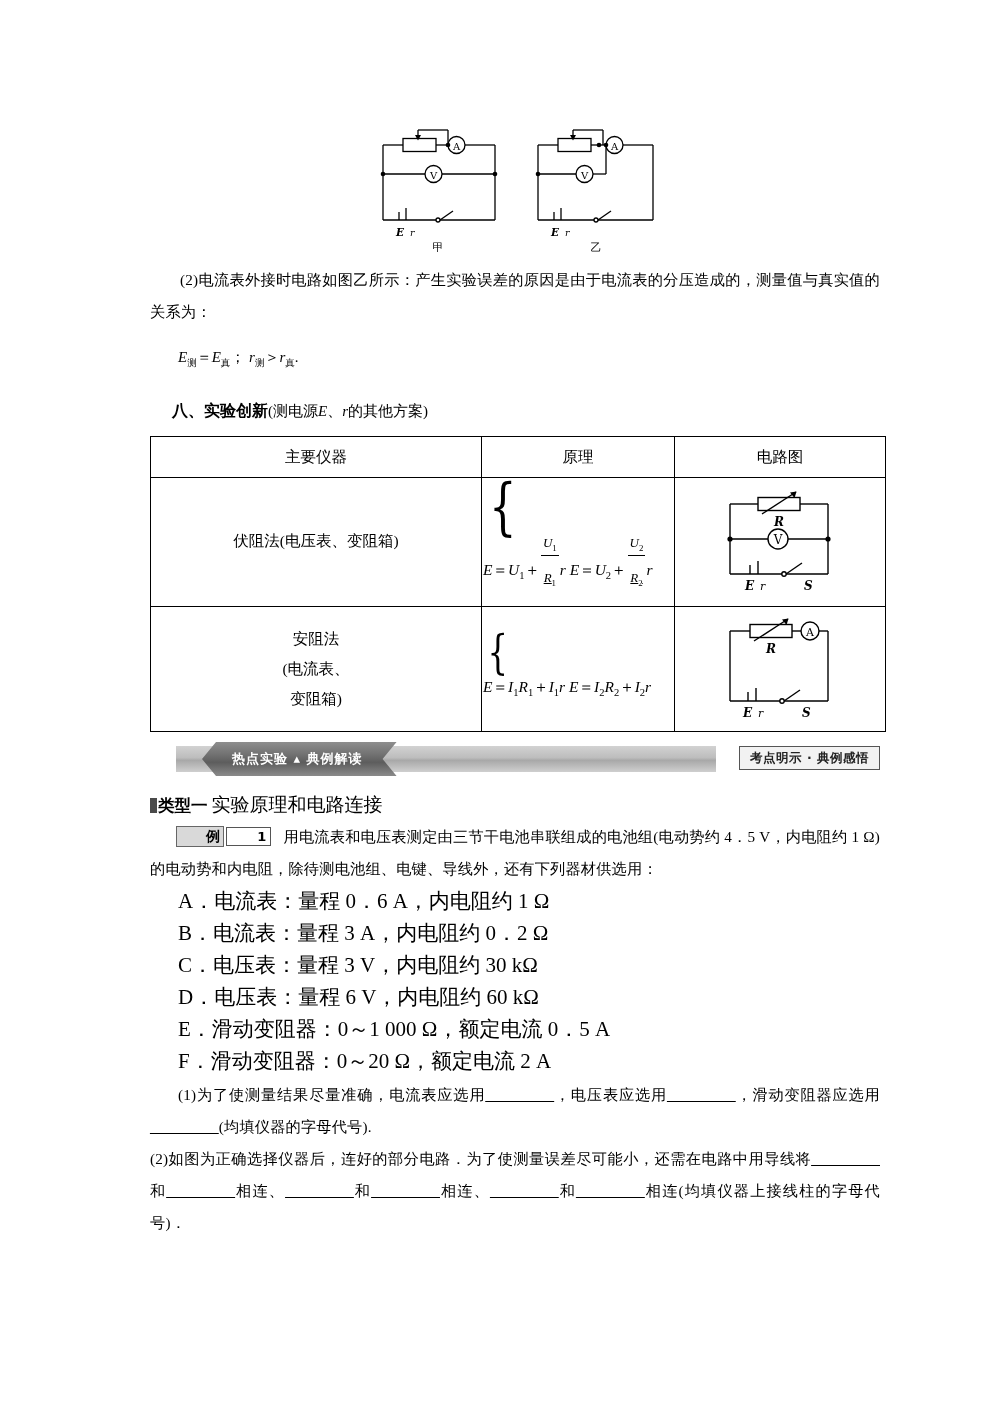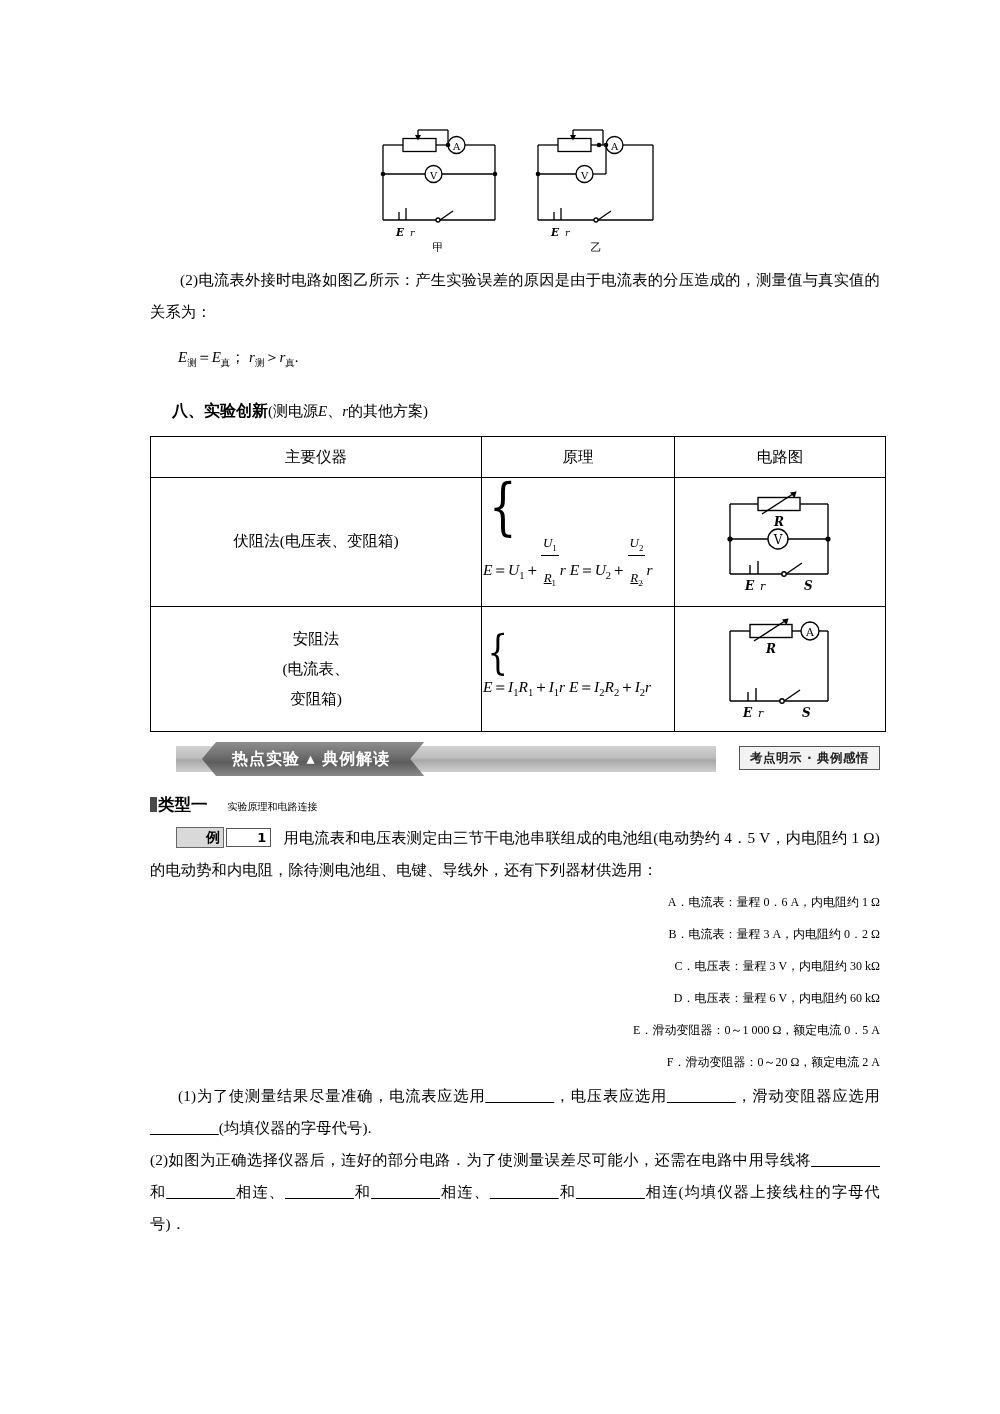--- a/index.html
+++ b/index.html
@@ -137,21 +137,21 @@
   }
   .banner-flag {
     position: absolute;
     left: 52px; top: 0px;
     height: 34px;
     padding: 0 34px 0 30px;
     background: linear-gradient(180deg,#8e8e8e 0%, #6f6f6f 40%, #5d5d5d 60%, #8a8a8a 100%);
     color: #fff;
     font-family: "DejaVu Sans", sans-serif;
     font-weight: bold;
-    font-size: 16px;
+    font-size: 13px;
     line-height: 34px;
     letter-spacing: 1px;
     clip-path: polygon(14px 0, 100% 0, calc(100% - 14px) 50%, 100% 100%, 14px 100%, 0 50%);
   }
   .banner-badge {
     position: absolute;
     right: 0; top: 4px;
     border: 1.2px solid #555;
     border-radius: 0;
     padding: 2px 10px;
@@ -176,21 +176,21 @@
     background: #4a4a4a;
     vertical-align: -2px;
     margin-right: 1px;
   }
   .type-label {
     font-weight: bold;
     font-size: 16.5px;
     font-family: "DejaVu Sans", sans-serif;
     letter-spacing: 0px;
   }
-  .type-text { margin-left: 20px; font-size: 10px; }
+  .type-text { margin-left: 4px; font-size: 19px; }
 
   .ex-line { margin-top: 6px; }
   .ex-tag {
     display: inline-block;
     background: #d9d9d9;
     border: 1px solid #666;
     font-weight: bold;
     font-family: "DejaVu Sans", sans-serif;
     font-size: 14px;
     padding: 0px 3px;
@@ -202,21 +202,21 @@
     border: 1px solid #555;
     background: #fff;
     font-weight: bold;
     font-family: "DejaVu Sans", sans-serif;
     font-size: 13px;
     padding: 0 4px;
     line-height: 17px;
     margin-left: 2px;
     vertical-align: 1px;
   }
-  .opt { font-size: 12px; line-height: 32px; padding-left: 28px; text-align: right; }
+  .opt { font-size: 21px; line-height: 32px; padding-left: 28px; }
   .blank { text-decoration: underline; letter-spacing: 1px; }
 </style>
 </head>
 <body>
 
 <div class="page">
 
   <div class="fig-row">
     <svg class="circuit-svg" width="300" height="140" viewBox="0 0 300 140">
 

